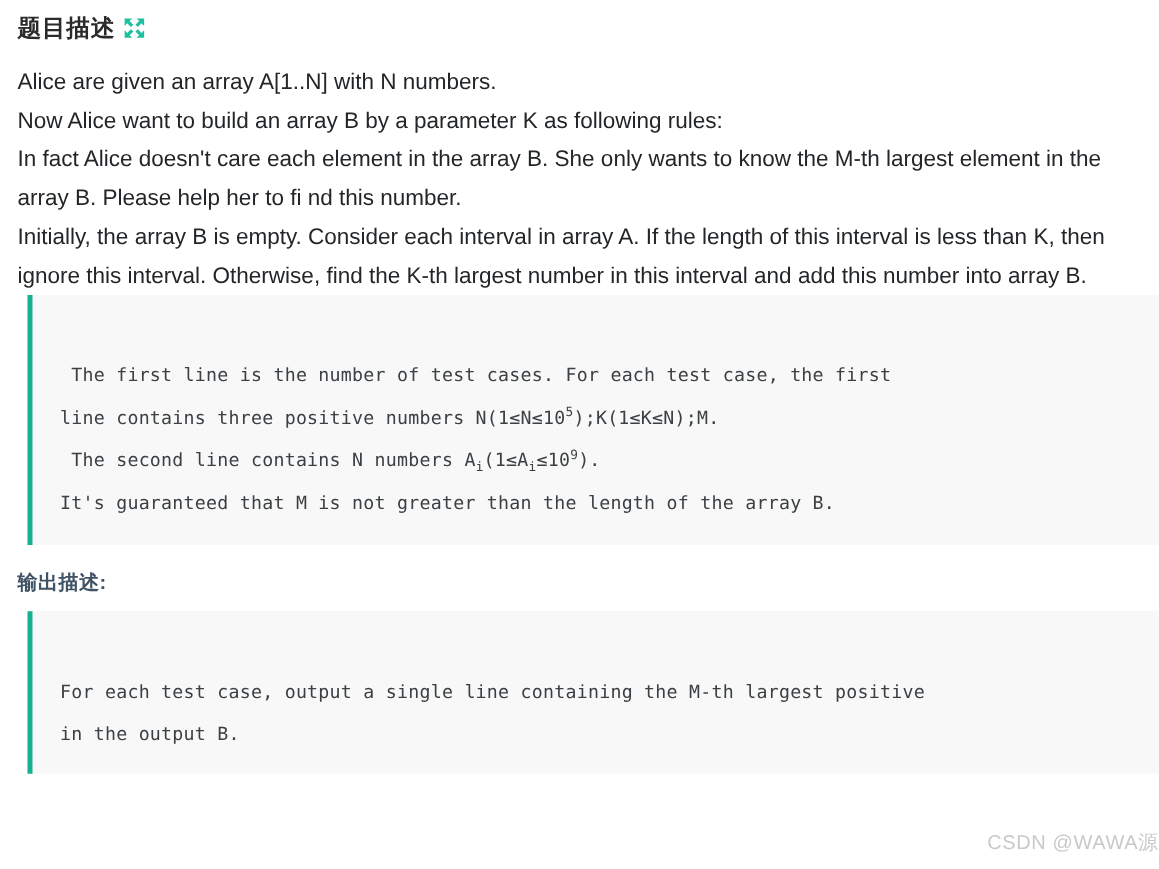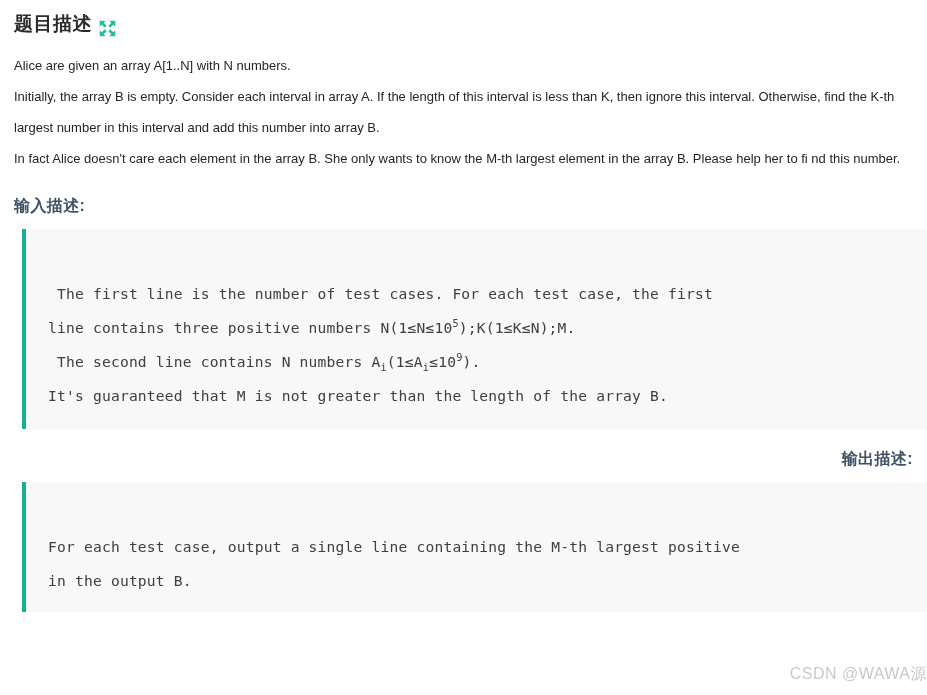--- a/index.html
+++ b/index.html
@@ -19,21 +19,21 @@
 
   .page {
     padding: 10px 14px 0 14px;
     width: 927px;
     position: relative;
   }
 
   
   .title-row {
     display: flex;
-    align-items: flex-end;
+    align-items: flex-start;
     gap: 7px;
     margin: 3px 0 14px 0;
   }
   .title-text {
     font-size: 19px;
     font-weight: bold;
     color: #2b2b2b;
     letter-spacing: 0.5px;
     line-height: 1.2;
   }
@@ -41,41 +41,40 @@
     display: inline-block;
     width: 17px;
     height: 17px;
     position: relative;
     top: 1px;
   }
   .expand-icon svg { display: block; }
 
   
   .body-text {
-    font-size: 13px;
+    font-size: 18px;
     line-height: 31px;
     color: #232629;
     max-width: 900px;
   }
   .body-text p {
     margin: 0;
     padding: 0;
   }
 
   
   .section-heading {
     font-size: 16px;
     font-weight: bold;
     color: #3f5266;
     margin: 22px 0 12px 0;
     letter-spacing: 0.4px;
   }
   .section-heading-2 {
     margin-top: 20px;
-    text-align: right;
   }
 
   
   .code-block {
     background: #f8f8f8;
     border-left: 4px solid #16b193;
     padding: 14px 0 16px 22px;
     margin: 0 0 0 8px;
     width: 912px;
     font-family: "DejaVu Sans Mono", "Liberation Mono", monospace;
@@ -131,25 +130,25 @@
           <polygon points="1,23 1,14.5 3.9,17.4 8.1,13.2 10.8,15.9 6.6,20.1 9.5,23"></polygon>
 
           <polygon points="23,23 14.5,23 17.4,20.1 13.2,15.9 15.9,13.2 20.1,17.4 23,14.5"></polygon>
         </g>
       </svg>
     </span>
   </div>
 
   <div class="body-text">
     <p>Alice are given an array A[1..N] with N numbers.</p>
+    <p>Now Alice want to build an array B by a parameter K as following rules:</p>
+    <p>In fact Alice doesn't care each element in the array B. She only wants to know the M-th largest element in the array B. Please help her to fi nd this number.</p>
     <p>Initially, the array B is empty. Consider each interval in array A. If the length of this interval is less than K, then ignore this interval. Otherwise, find the K-th largest number in this interval and add this number into array B.</p>
-    <p>In fact Alice doesn't care each element in the array B. She only wants to know the M-th largest element in the array B. Please help her to fi nd this number.</p>
   </div>
 
-  <div class="section-heading">输入描述:</div>
 
   <div class="code-block">
 <span class="line"><span> The first line is the number of test cases. For each test case, the first</span></span><span class="line"><span>line contains three positive numbers N(1≤N≤10</span><sup>5</sup><span>);K(1≤K≤N);M.</span></span><span class="line"><span> The second line contains N numbers A</span><sub>i</sub><span>(1≤A</span><sub>i</sub><span>≤10</span><sup>9</sup><span>).</span></span><span class="line"><span>It's guaranteed that M is not greater than the length of the array B.</span></span></div>
 
   <div class="section-heading section-heading-2">输出描述:</div>
 
   <div class="code-block code-block-output">
 <span class="line"><span>For each test case, output a single line containing the M-th largest positive</span></span><span class="line"><span>in the output B.</span></span></div>
 
 </div>

